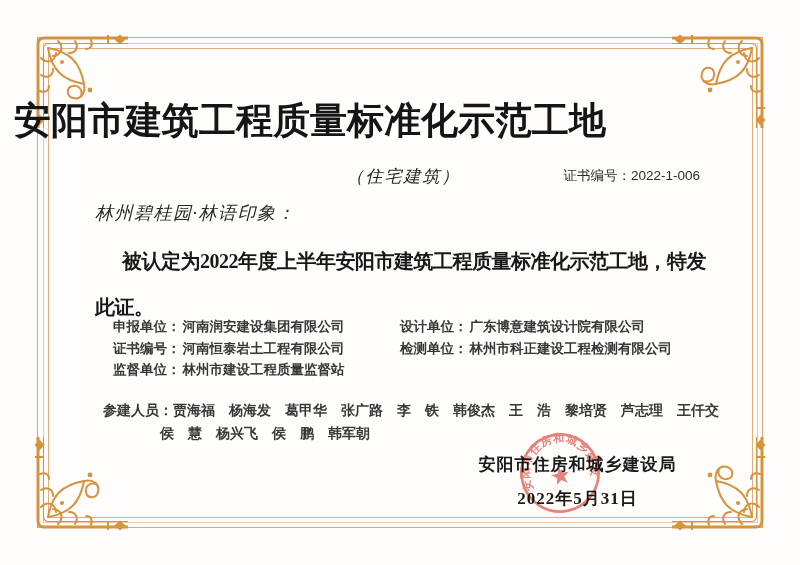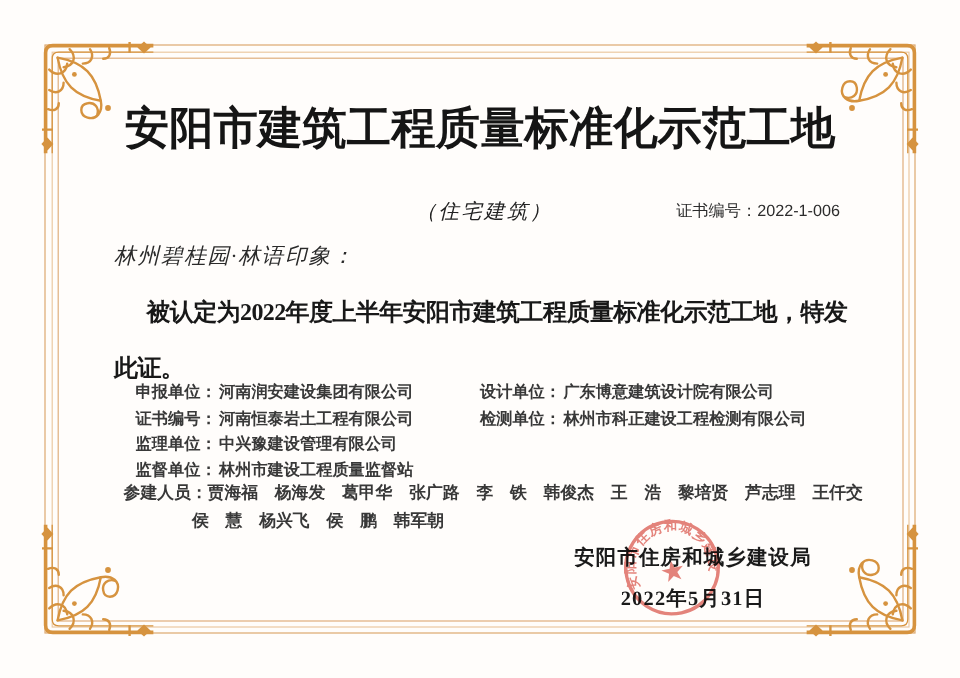--- a/index.html
+++ b/index.html
@@ -13,21 +13,21 @@
   .frame-b{inset:42.5px;border:1px solid #ecc9a2;}
   .frame-c{inset:47.5px;border:1px solid #dfae7e;}
   
   .corner{position:absolute;width:100px;height:100px;}
   .c-tl{left:28px;top:28px;}
   .c-tr{left:672px;top:28px;transform:rotate(90deg);}
   .c-br{left:672px;top:437px;transform:rotate(180deg);}
   .c-bl{left:28px;top:437px;transform:rotate(270deg);}
 
   .title{
-    position:absolute;left:0;right:0;top:82px;margin:0;text-align:center;
+    position:absolute;left:0;right:0;top:82px;margin:14px;text-align:left;
     font-size:37px;font-weight:bold;color:#151515;letter-spacing:0px;
     font-family:Liberation Mono, monospace;
   }
   .subrow{position:absolute;left:0;right:0;top:165px;height:26px;}
   .subtitle{
     position:absolute;left:50%;transform:translateX(-47%);
     font-size:17px;font-style:italic;letter-spacing:2px;color:#222;
   }
   .certno{
     position:absolute;right:100px;top:2px;font-size:13.5px;color:#2c2c2c;
@@ -130,23 +130,20 @@
 
   <div class="units">
     <div class="units-col left">
       <div class="unit-row">
         <span class="unit-label">申报单位：</span><span>河南润安建设集团有限公司</span>
       </div>
       <div class="unit-row">
         <span class="unit-label">证书编号：</span><span>河南恒泰岩土工程有限公司</span>
       </div>
       <div class="unit-row">
-        <span class="unit-label">监理单位：</span><span>中兴豫建设管理有限公司</span>
-      </div>
-      <div class="unit-row">
         <span class="unit-label">监督单位：</span><span>林州市建设工程质量监督站</span>
       </div>
     </div>
     <div class="units-col right">
       <div class="unit-row">
         <span class="unit-label">设计单位：</span><span>广东博意建筑设计院有限公司</span>
       </div>
       <div class="unit-row">
         <span class="unit-label">检测单位：</span><span>林州市科正建设工程检测有限公司</span>
       </div>

